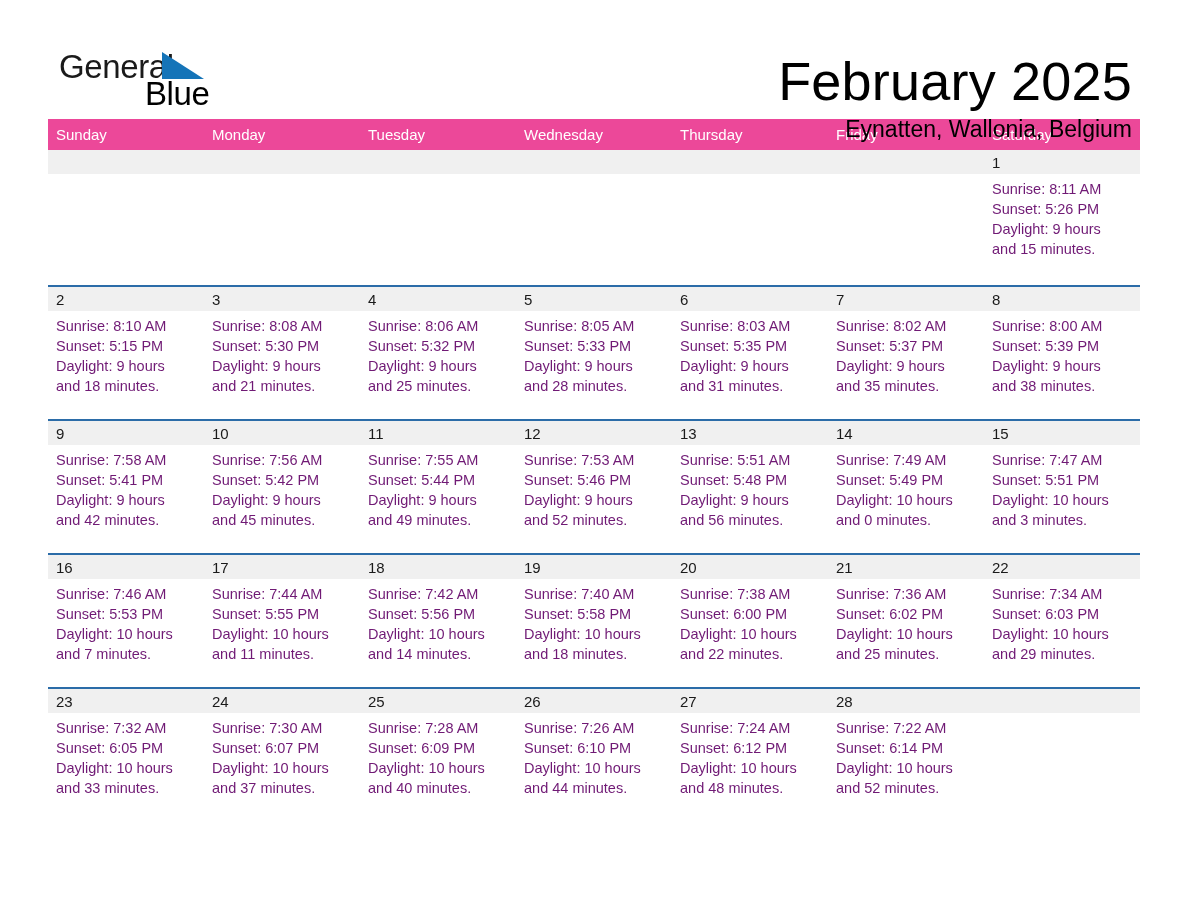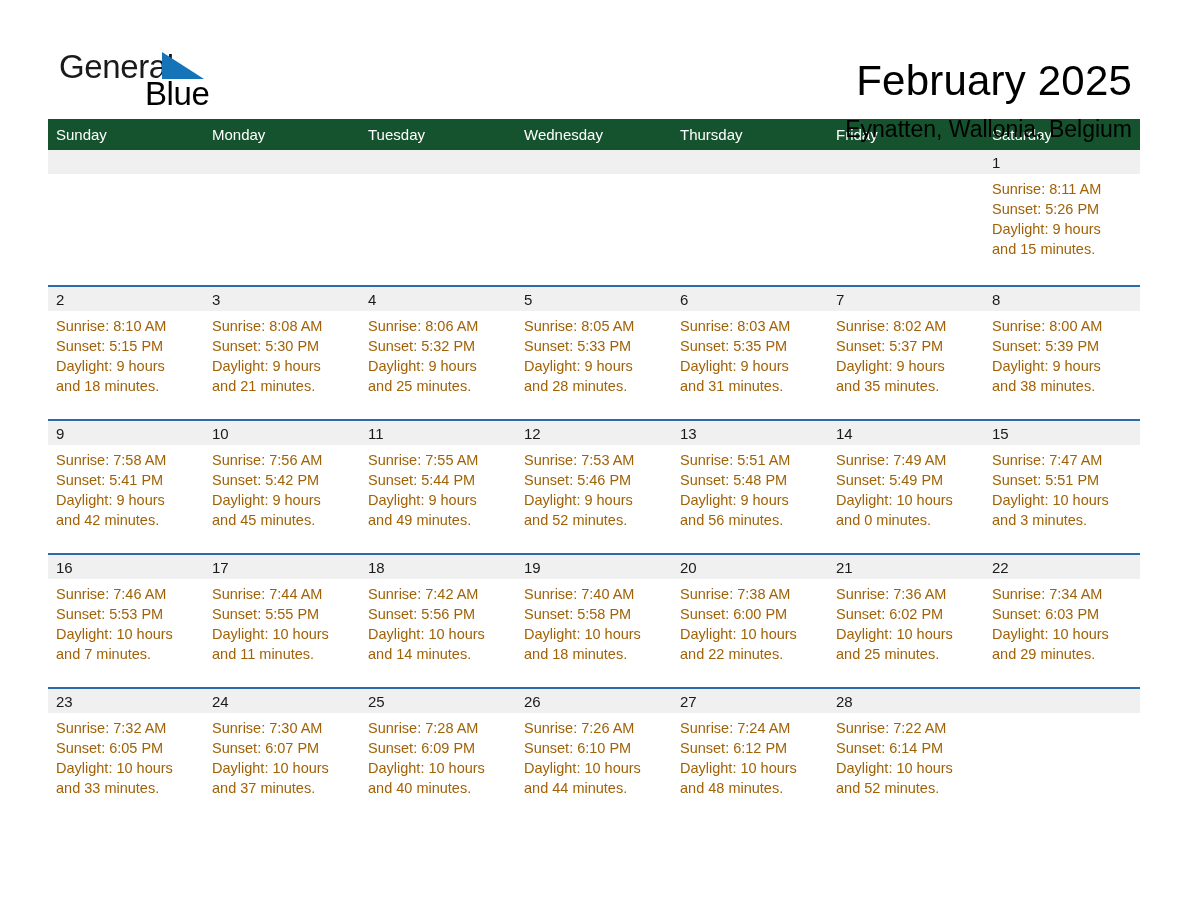--- a/index.html
+++ b/index.html
@@ -63,21 +63,21 @@
     letter-spacing: -0.4px;
     color: #000000;
     font-family: "Liberation Sans", sans-serif;
     margin-left: 8px;
   }
   .title-block {
     text-align: right;
     padding-right: 8px;
   }
   .cal-title {
-    font-size: 42px;
+    font-size: 54px;
     font-weight: normal;
     line-height: 50px;
     color: #000;
     margin: 0;
     letter-spacing: 0.2px;
   }
   .cal-subtitle {
     font-size: 23px;
     font-weight: normal;
     line-height: 30px;
@@ -86,21 +86,21 @@
   }
 
   
   .calendar {
     width: 1092px;
     border-collapse: collapse;
     table-layout: fixed;
     margin-top: 9px;
   }
   .calendar th {
-    background: #14532d;
+    background: #ec4899;
     color: #ffffff;
     font-size: 15px;
     font-weight: normal;
     text-align: left;
     padding: 6px 0 7px 8px;
     height: 18px;
     vertical-align: middle;
   }
   .calendar td {
     width: 156px;
@@ -118,21 +118,21 @@
     padding: 3px 0 0 8px;
     box-sizing: border-box;
     font-size: 15px;
     line-height: 19px;
     color: #1a1a1a;
   }
   .cell-body {
     padding: 5px 8px 0 8px;
     font-size: 14.5px;
     line-height: 20px;
-    color: #a16207;
+    color: #701a75;
   }
   .cell-body div {
     white-space: nowrap;
   }
   tr.week-row {
     height: 134px;
   }
   tr.week-row.first {
     height: 136px;
   }

